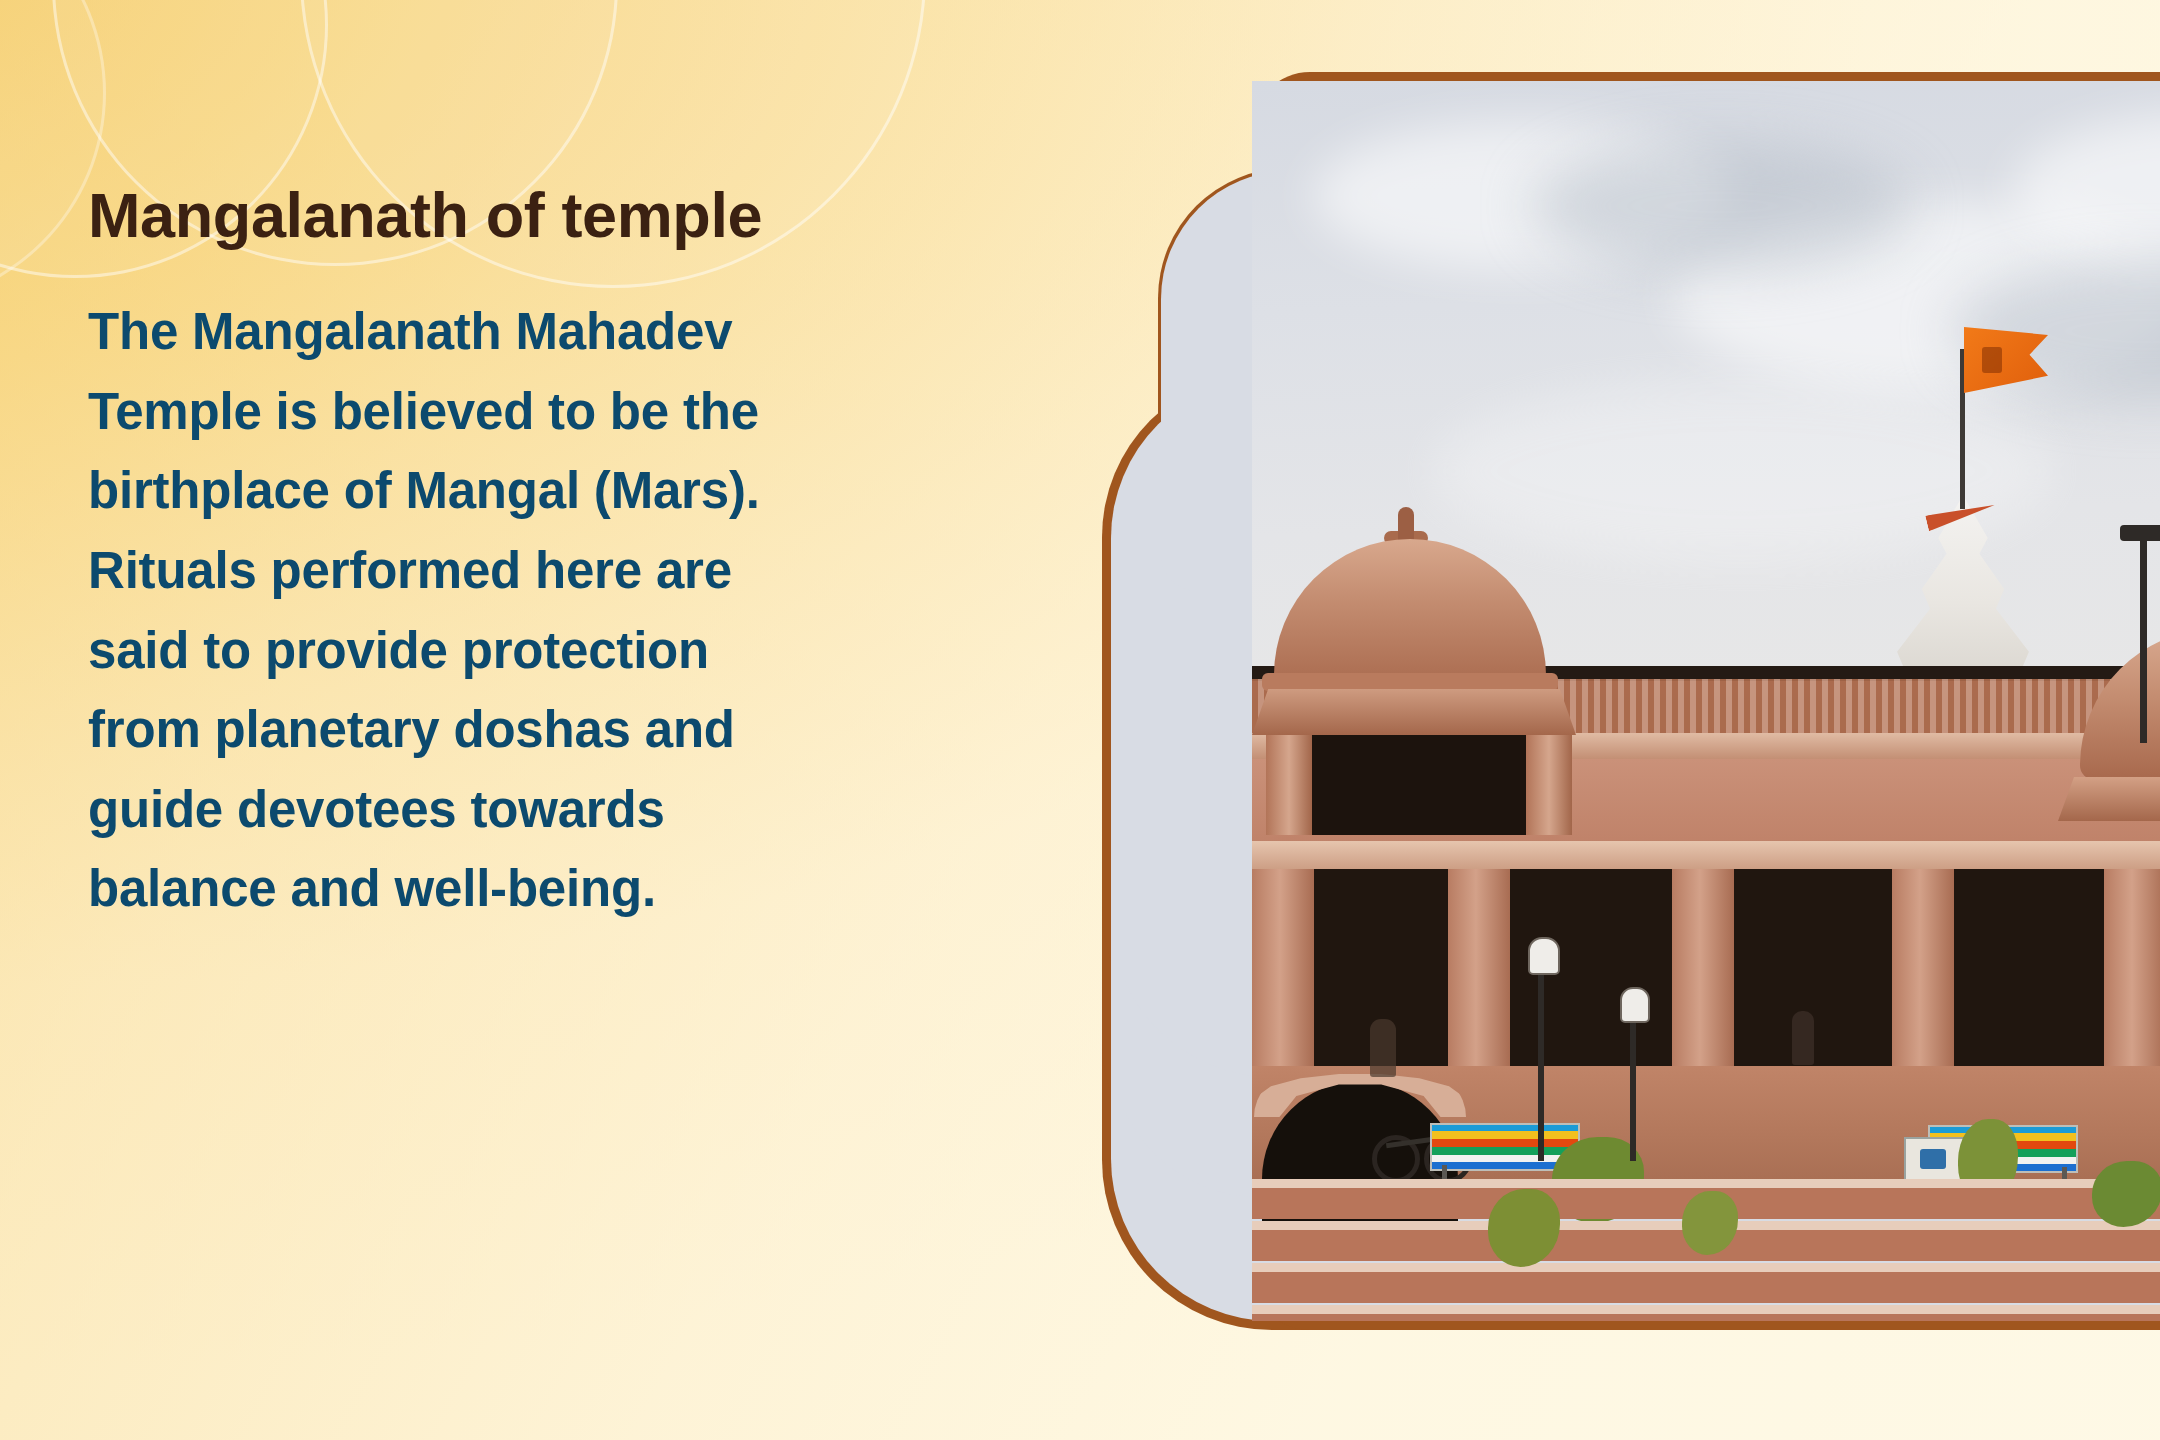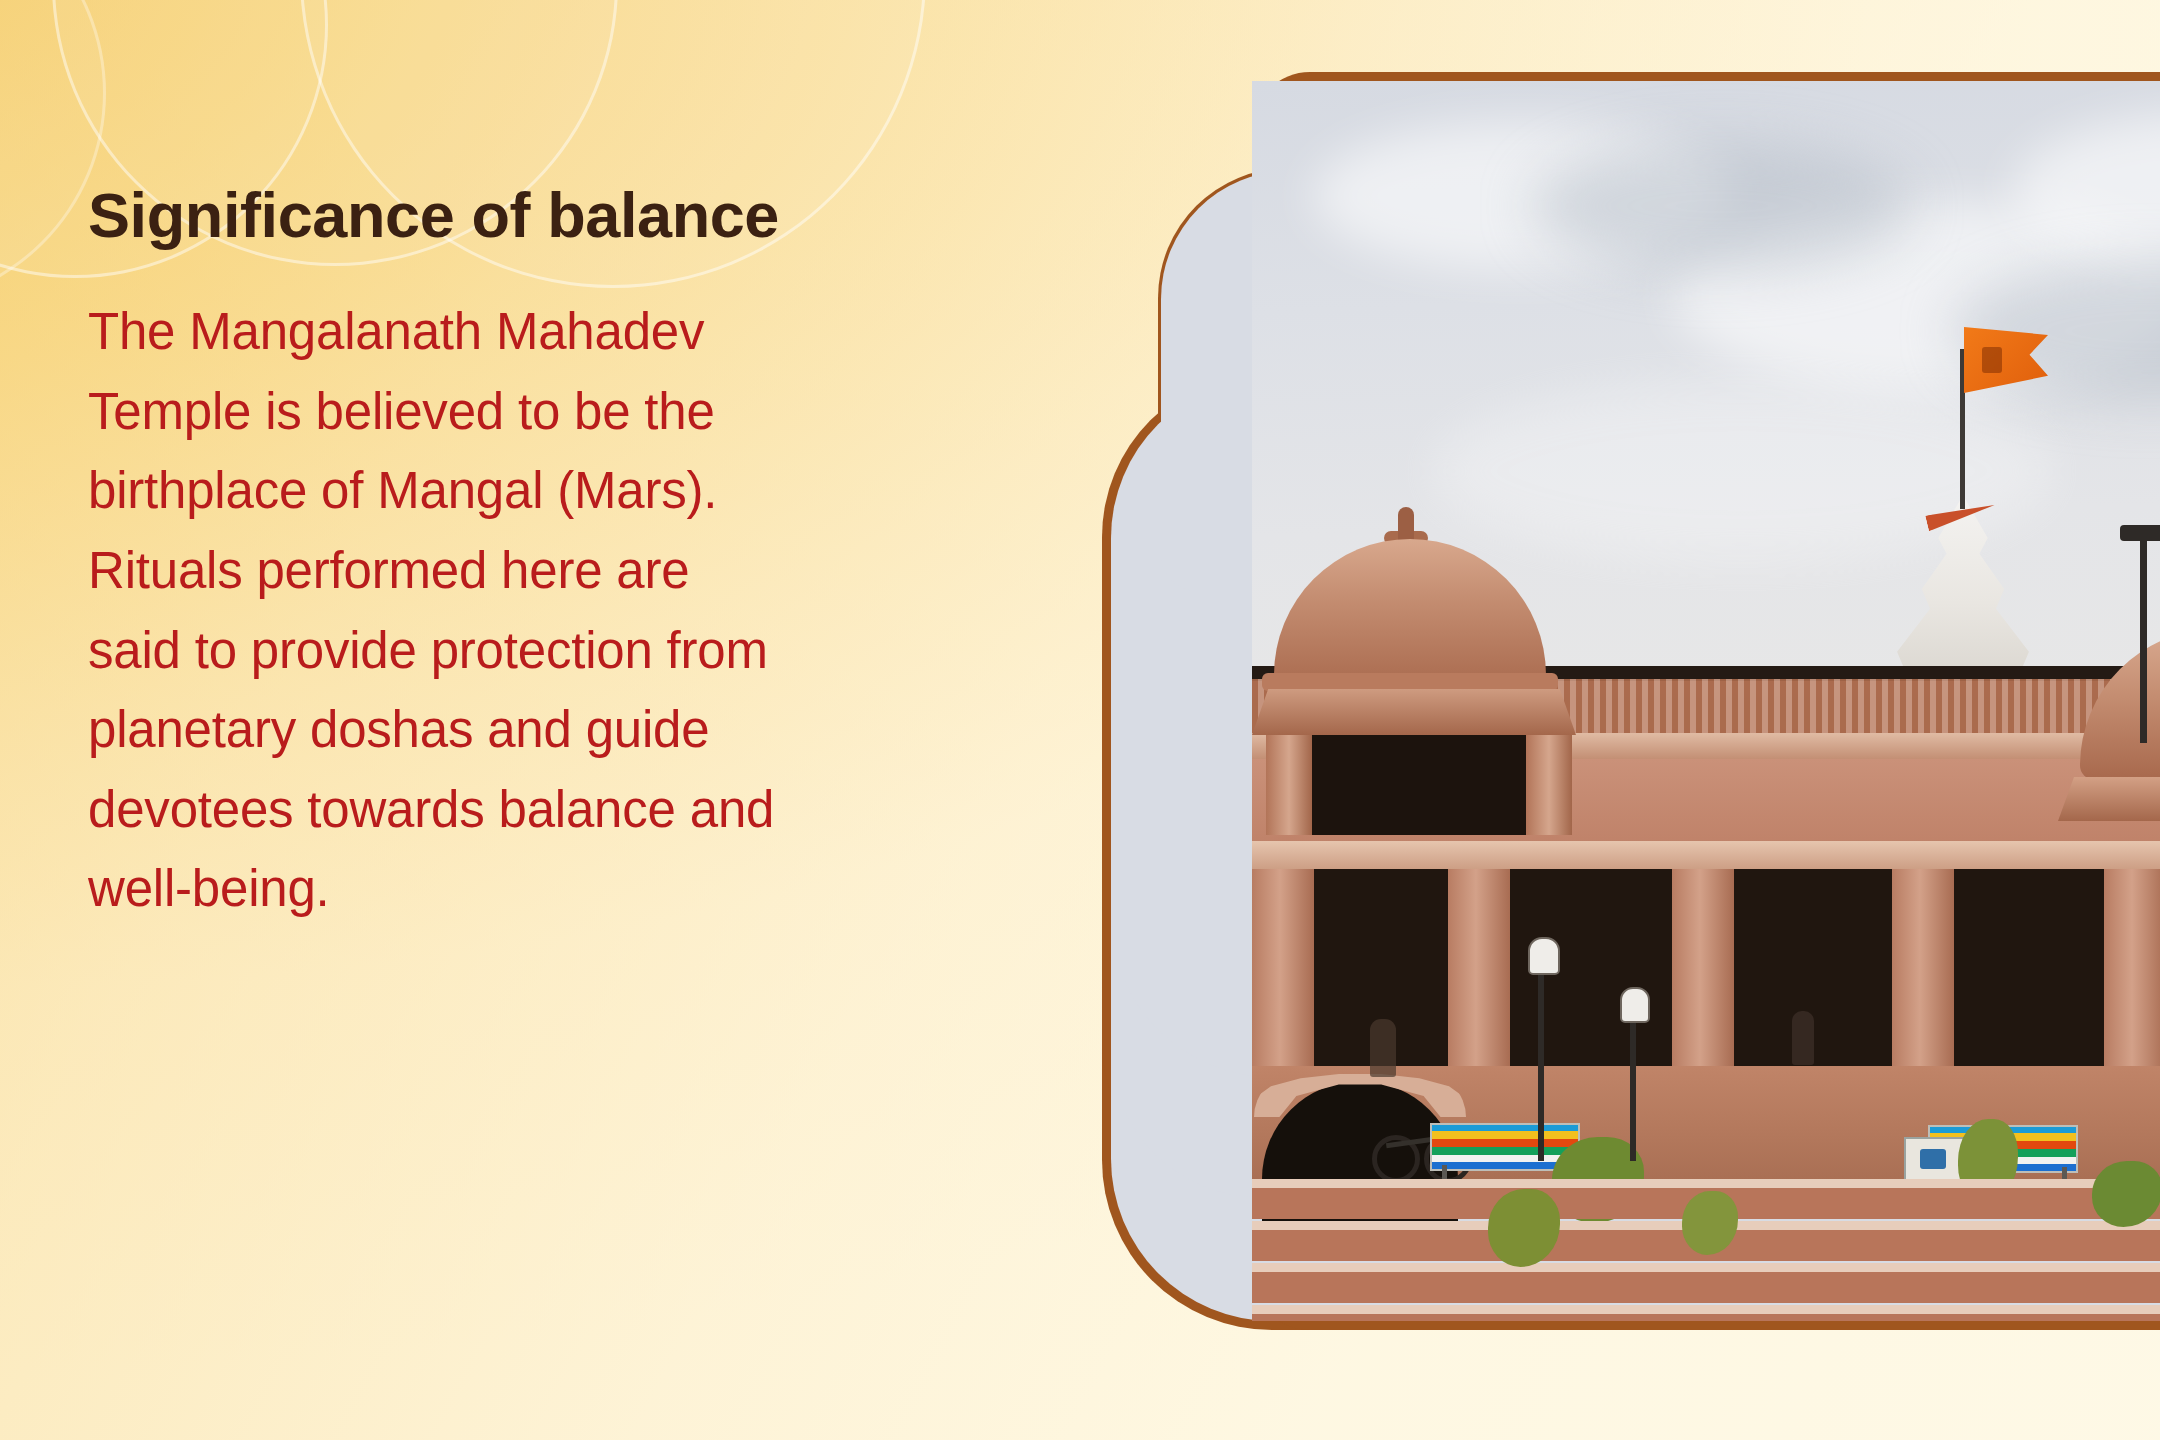--- a/index.html
+++ b/index.html
@@ -40,23 +40,23 @@
     font-size:63px;
     line-height:1.18;
     font-weight:700;
     letter-spacing:-.4px;
     color:#3B2112;
   }
   #body-copy{
     margin:0;
     font-size:51px;
     line-height:1.56;
-    font-weight:400;
+    font-weight:700;
     letter-spacing:-.2px;
-    color:#b91c1c;
+    color:#0c4a6e;
   }
 
   
   #photo-frame{
     position:absolute;left:1102px;top:72px;width:1120px;height:1258px;
     --r:62px;   
     --lobe:108px;
   }
   
   .shape{
@@ -256,21 +256,21 @@
 <body>
 
 <div id="bg-base"></div>
 <div id="bg-wash"></div>
 <div class="deco-circle" id="deco-a"></div>
 <div class="deco-circle" id="deco-b"></div>
 <div class="deco-circle" id="deco-c"></div>
 <div class="deco-circle" id="deco-d"></div>
 
 <div id="text-col">
-  <h1 id="page-title">Significance of balance</h1>
+  <h1 id="page-title">Mangalanath of temple</h1>
   <p id="body-copy">The Mangalanath Mahadev Temple is believed to be the birthplace of Mangal (Mars). Rituals performed here are said to provide protection from planetary doshas and guide devotees towards balance and well-being.</p>
 </div>
 
 <div id="photo-frame">
 
   <div class="shape" id="plate-low"></div>
   <div class="shape" id="plate-blob"></div>
   <div class="shape" id="plate-lobe2"></div>
   <div class="shape" id="plate-lobe"></div>
   <div class="shape" id="plate-main"></div>

